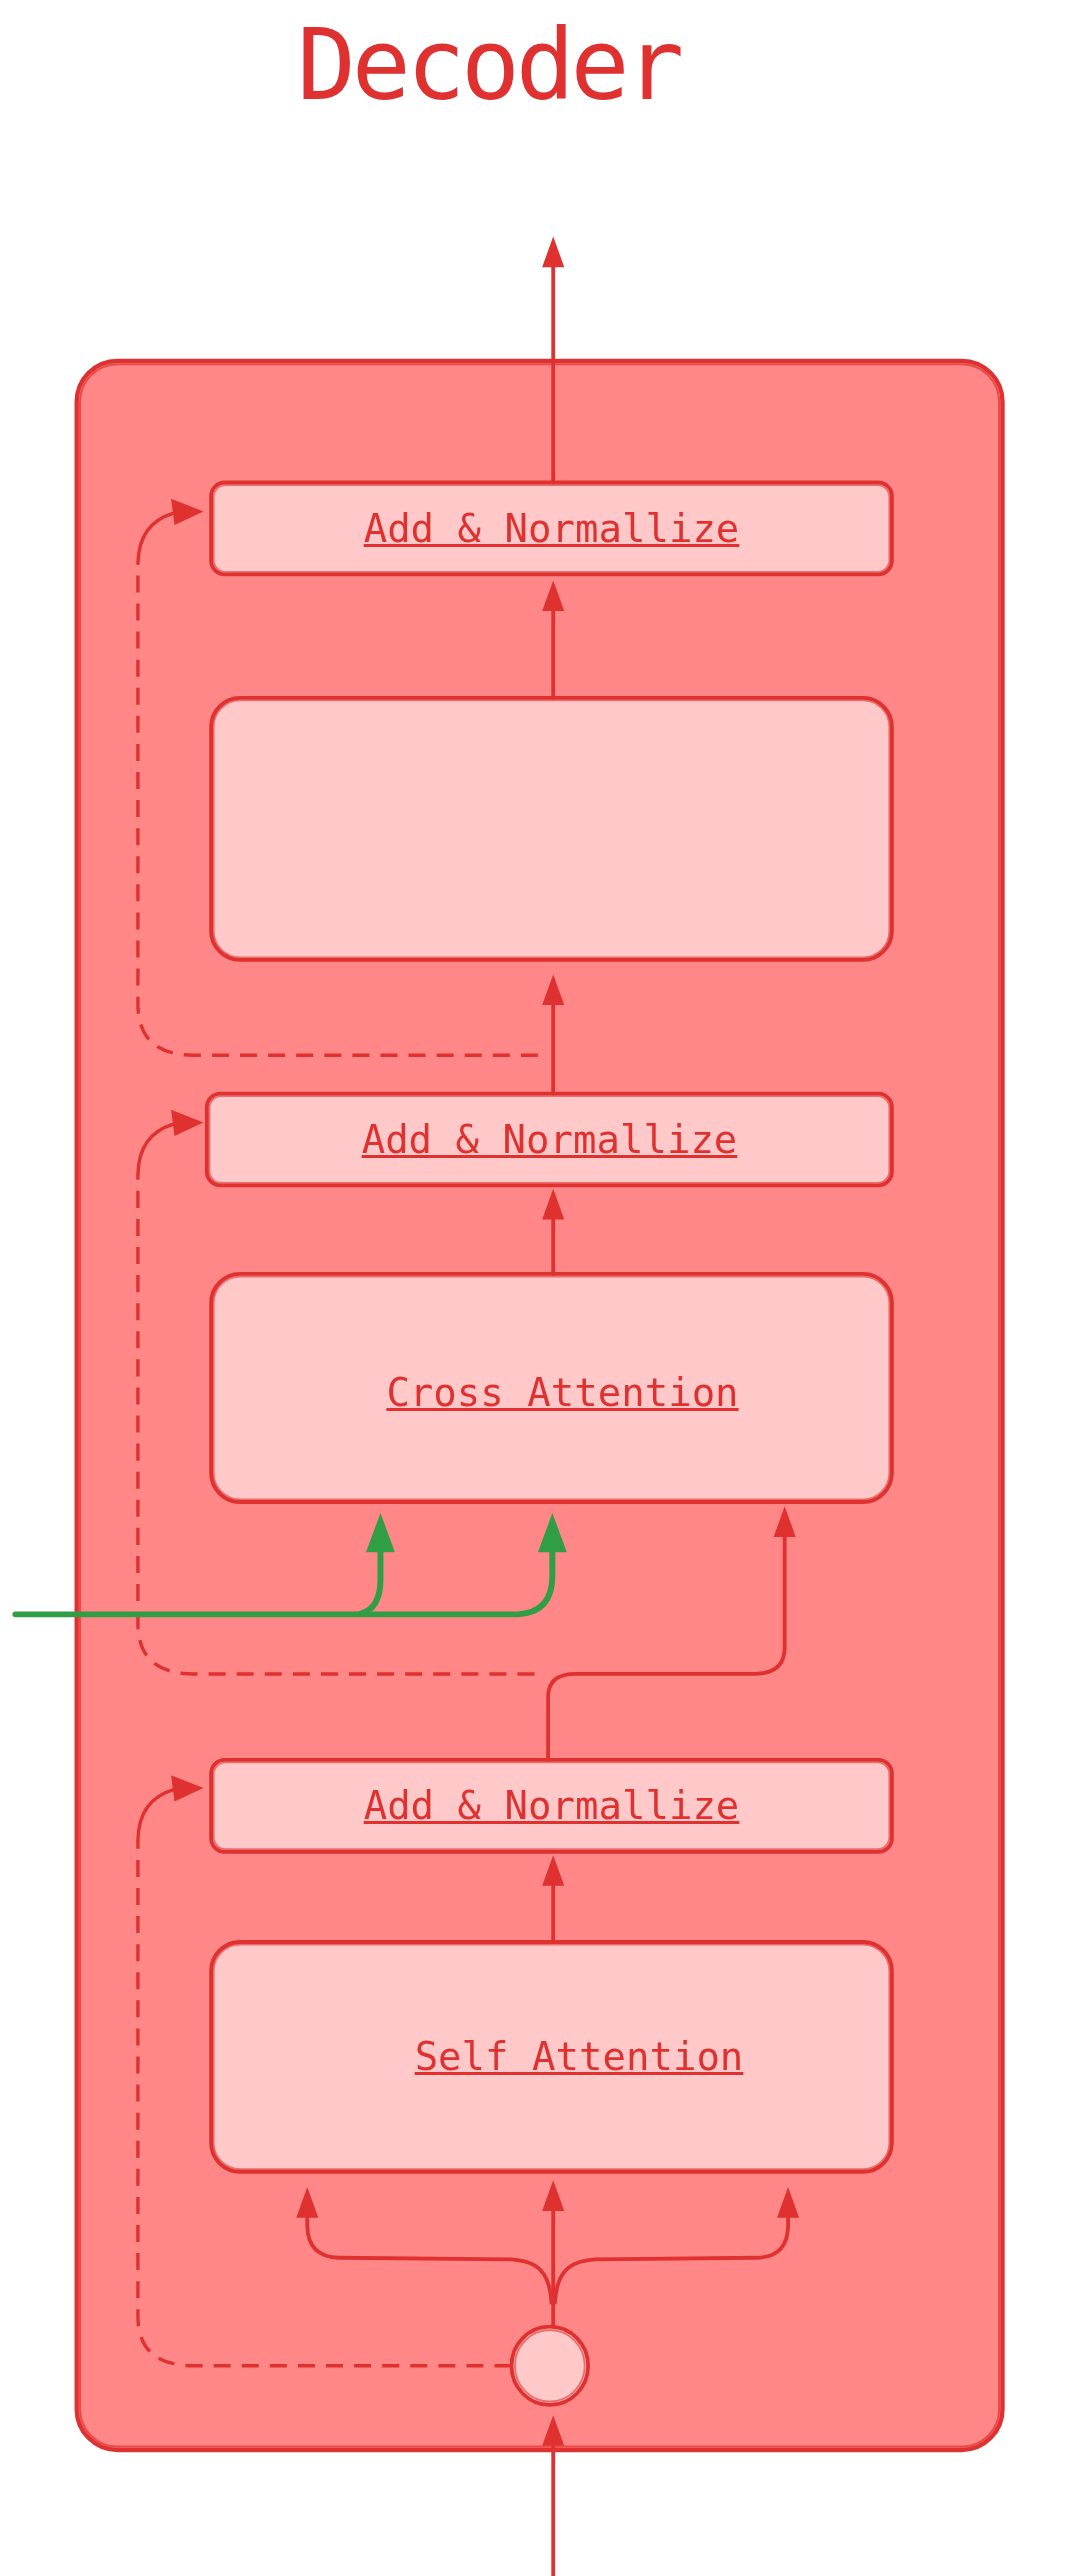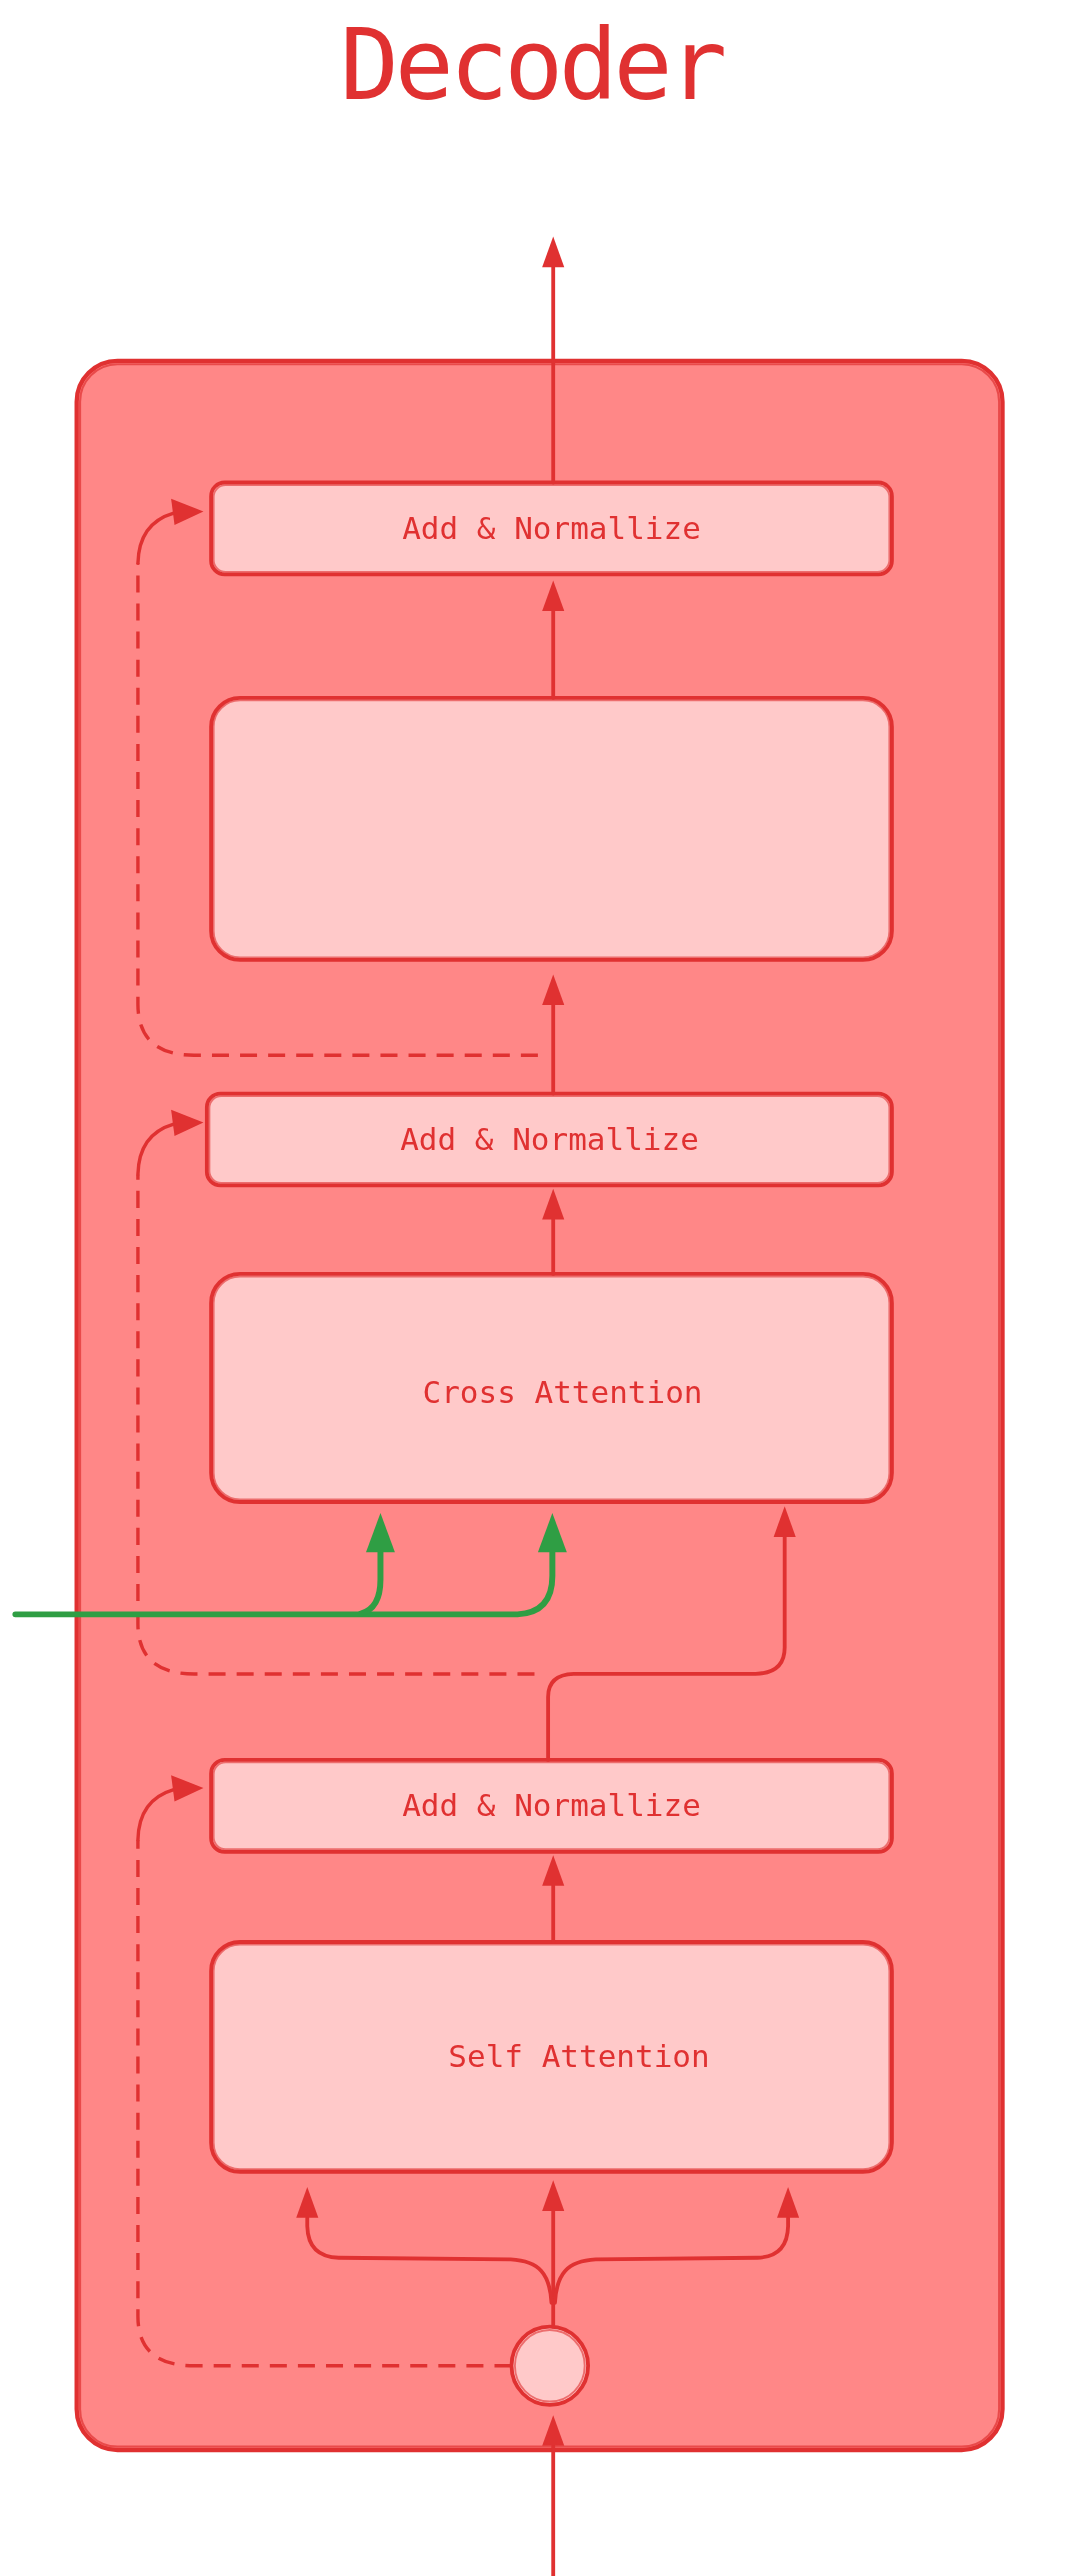--- a/index.html
+++ b/index.html
@@ -19,25 +19,25 @@
   
   .rline{fill:none;stroke:var(--stroke-red);stroke-width:4.5;stroke-linecap:round;}
   .head{fill:var(--stroke-red);stroke:none;}
   
   .dash{fill:none;stroke:var(--stroke-red);stroke-width:4;stroke-dasharray:20 13;stroke-linecap:butt;}
   .tail{fill:none;stroke:var(--stroke-red);stroke-width:4;stroke-linecap:round;}
   
   .gline{fill:none;stroke:var(--arrow-green);stroke-width:7;stroke-linecap:round;}
   .ghead{fill:var(--arrow-green);stroke:none;}
   
-  .title{position:absolute;left:276px;top:13.6px;width:511px;text-align:center;
+  .title{position:absolute;left:297px;top:13.6px;width:511px;
          font-size:98px;letter-spacing:-4.3px;line-height:1.06;color:var(--text-red);
          white-space:nowrap;}
   .lbl{position:absolute;height:37px;line-height:37px;text-align:center;
-       font-size:31px;color:var(--text-red);white-space:nowrap;}
+       font-size:39px;color:var(--text-red);white-space:nowrap;text-decoration:underline;}
 </style>
 </head>
 <body>
 
 <div class="stage">
 
   <svg width="1086" height="2576" viewBox="0 0 1276 3027">
 
     <g>
       <rect class="cont" x="90" y="424" width="1088" height="2455" rx="48"></rect>

